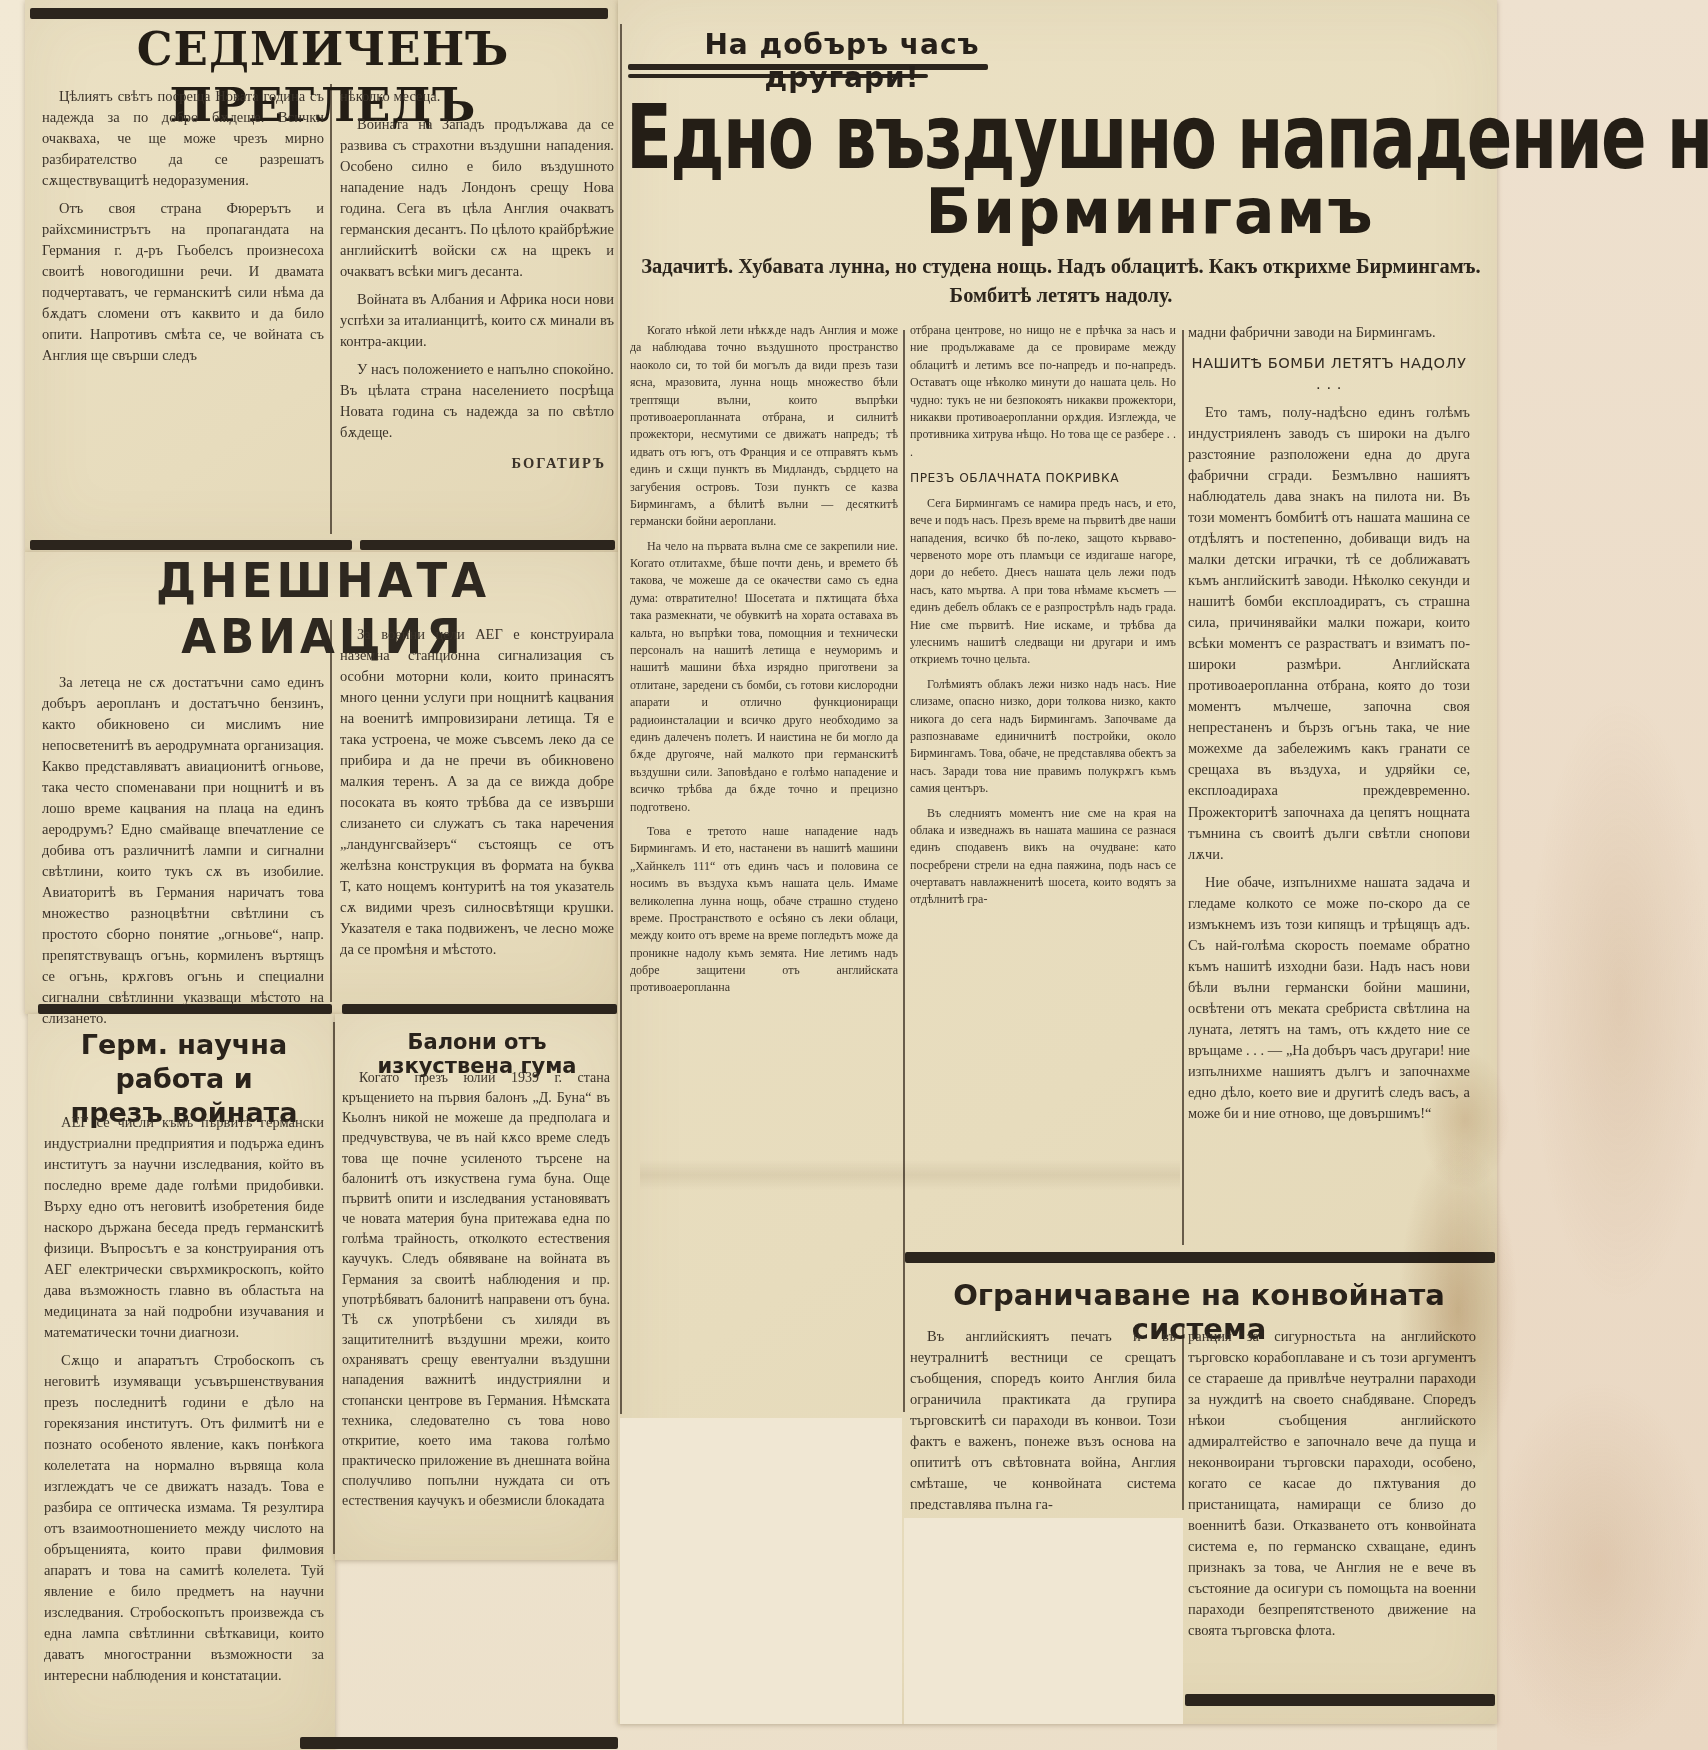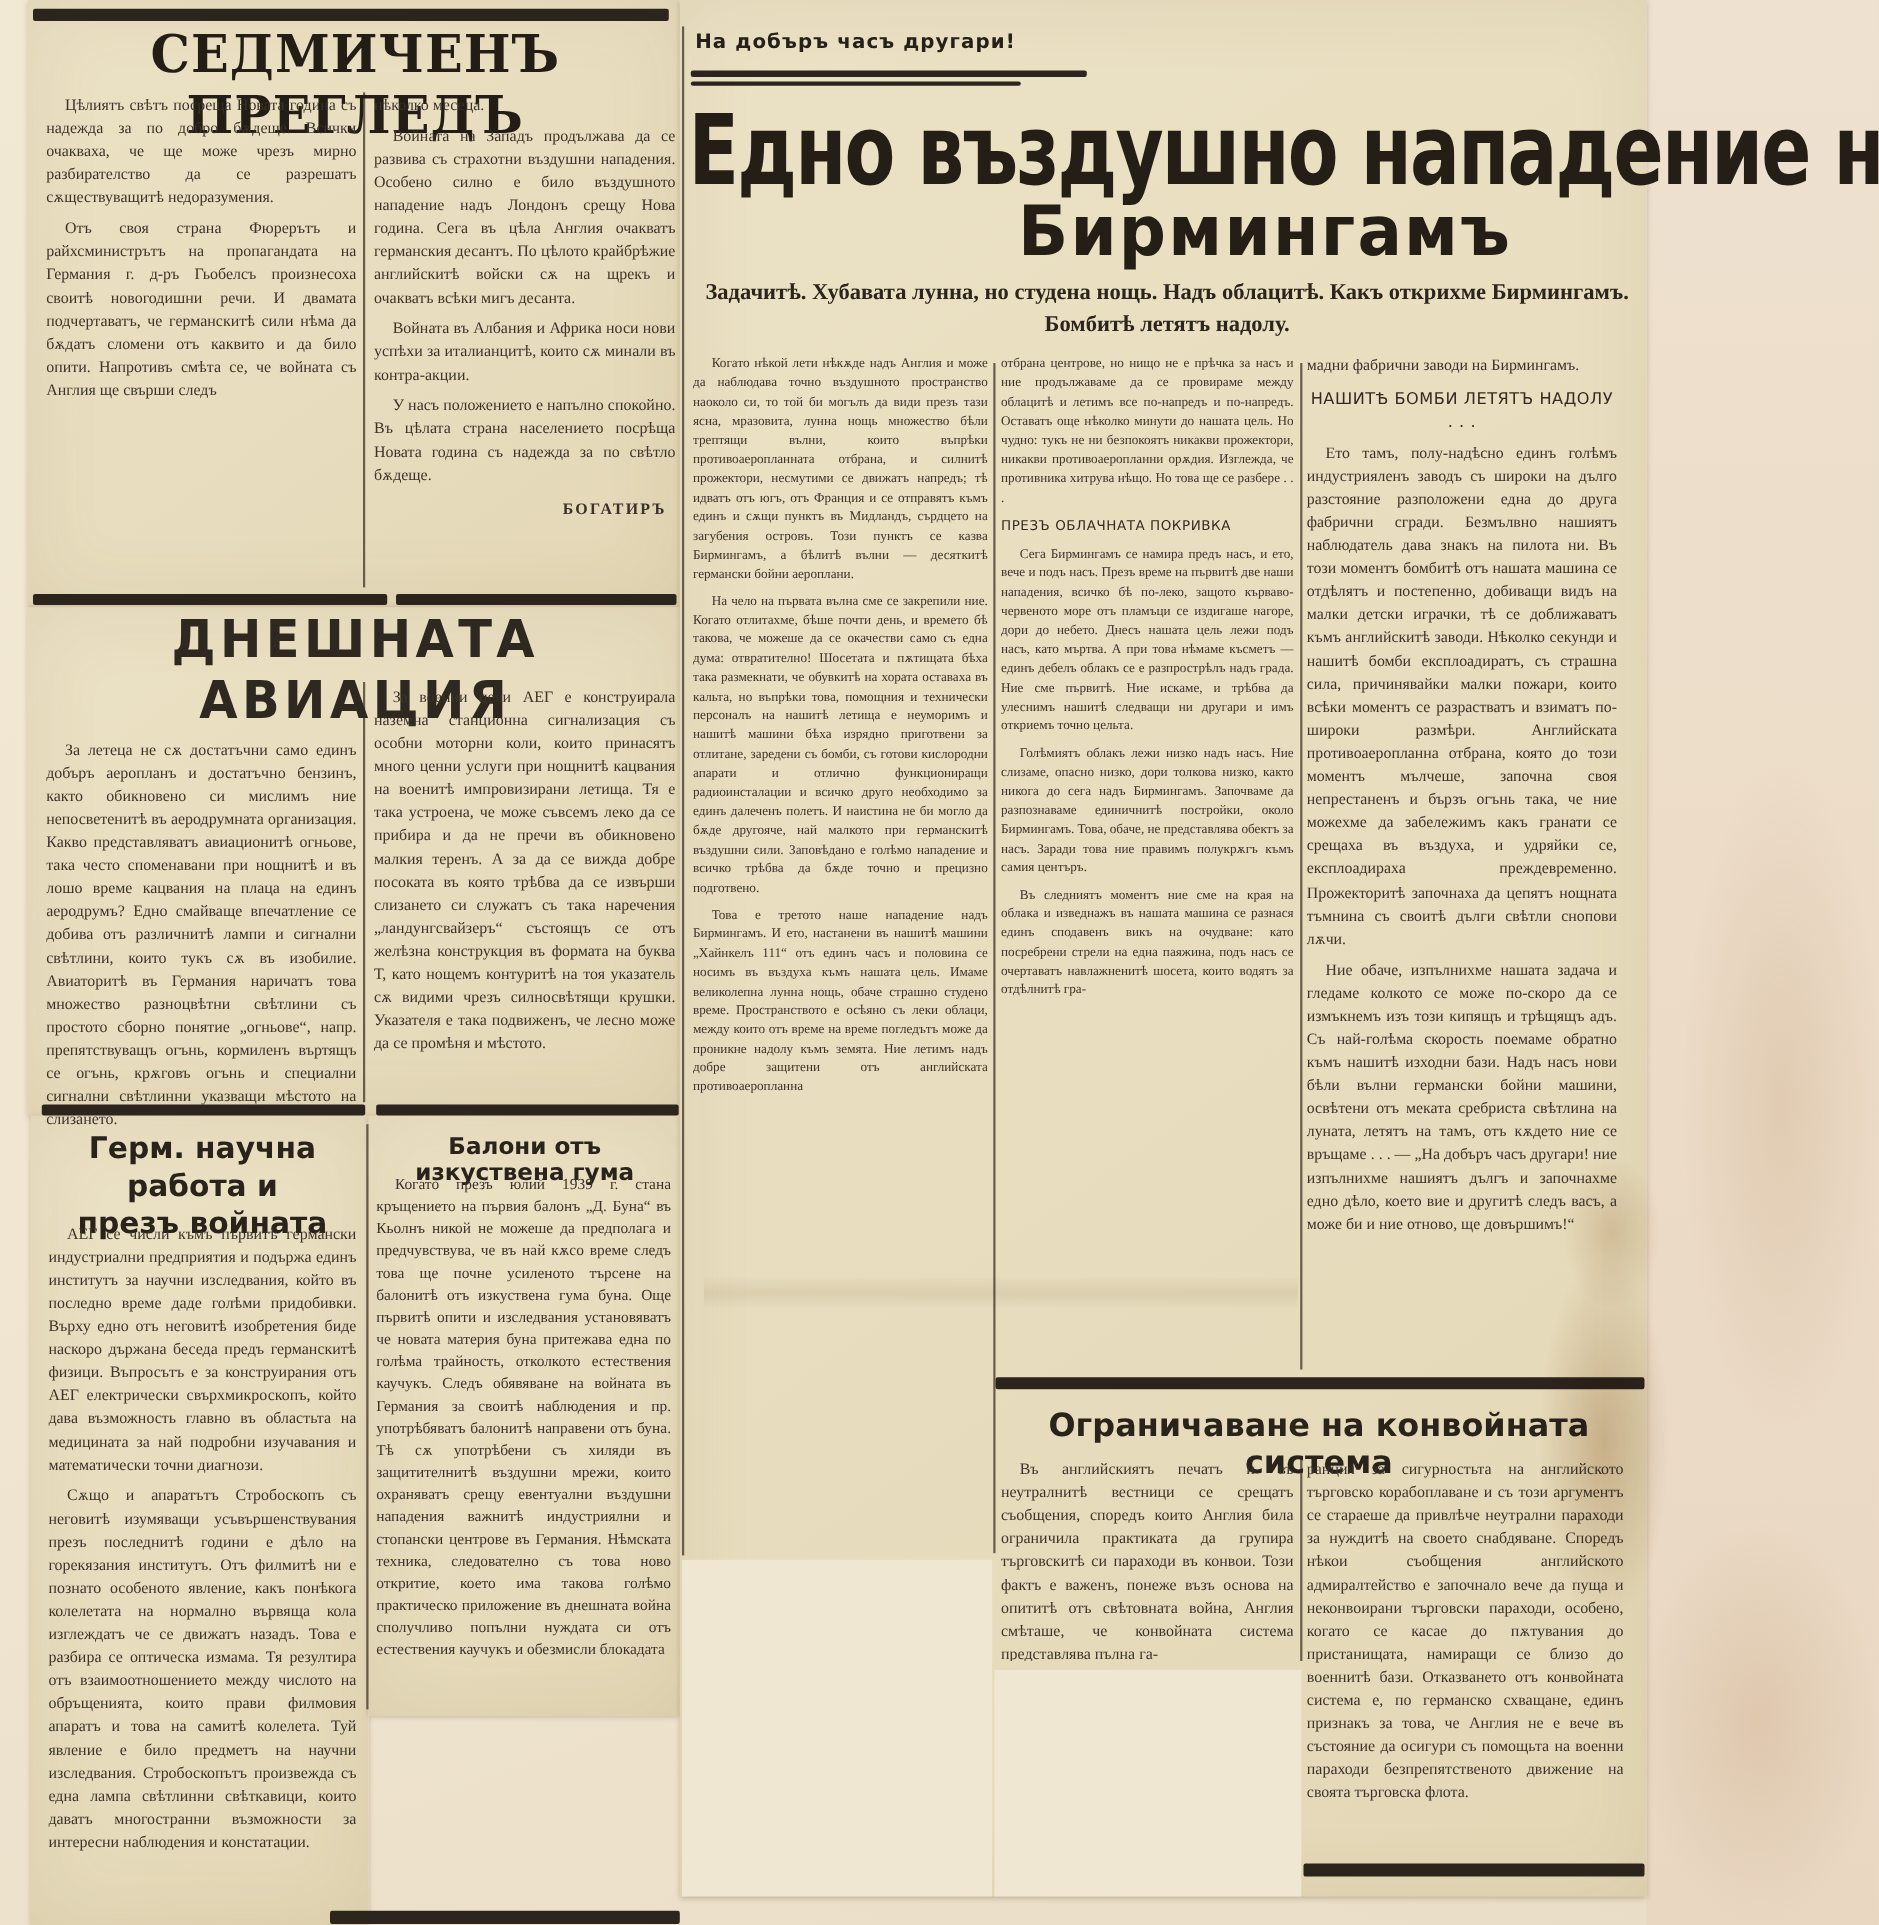--- a/index.html
+++ b/index.html
@@ -23,21 +23,21 @@
   .col p.sig { text-align:right; text-indent:0; font-weight:bold; letter-spacing:2px; padding-right:8px; margin-top:10px; }
   .col p.col-subhead { text-indent:0; text-align:left; font-family:"DejaVu Sans","Liberation Sans",sans-serif; font-size:1.02em; letter-spacing:.5px; margin:9px 0 7px 0; color:#332b21; }
   .col p.col-subhead.center { text-align:center; }
   .t-weekly { position:absolute; font-family:"DejaVu Serif","Liberation Serif",serif; font-weight:bold;
     font-size:45px; letter-spacing:1px; text-align:center; color:#231d15; transform:scaleY(1.05); }
   .t-aviation { position:absolute; font-family:"DejaVu Sans","Liberation Sans",sans-serif; font-weight:bold;
     font-size:45px; letter-spacing:4px; text-align:center; color:#2e2820; transform:scaleY(1.05); }
   .t-display { position:absolute; font-family:"DejaVu Sans","Liberation Sans",sans-serif; font-weight:bold;
     text-align:center; color:#2a231b; }
   .kicker { position:absolute; font-family:"DejaVu Sans","Liberation Sans",sans-serif; font-weight:bold;
-    font-size:18px; color:#26201a; letter-spacing:1px; }
+    font-size:28px; color:#26201a; letter-spacing:1px;text-align:center; }
   .headline1 { position:absolute; font-family:"DejaVu Sans","Liberation Sans",sans-serif; font-weight:bold;
     font-size:82px; white-space:nowrap; letter-spacing:-2px; color:#241e16;
     transform:scaleX(.82) scaleY(1.08); transform-origin:left top; }
   .headline2 { position:absolute; font-family:"DejaVu Sans","Liberation Sans",sans-serif; font-weight:bold;
     font-size:60px; text-align:center; letter-spacing:2px; color:#241e16; transform:scaleY(1.05); }
   .subhead-main { position:absolute; font-weight:bold; font-size:20.5px; line-height:1.4;
     text-align:center; color:#2c251c; }
   .body-sm  { font-size:14.5px; line-height:1.45; }
   .body-md  { font-size:12px;   line-height:1.45; }
   .body-md2 { font-size:14.4px; line-height:1.46; }

